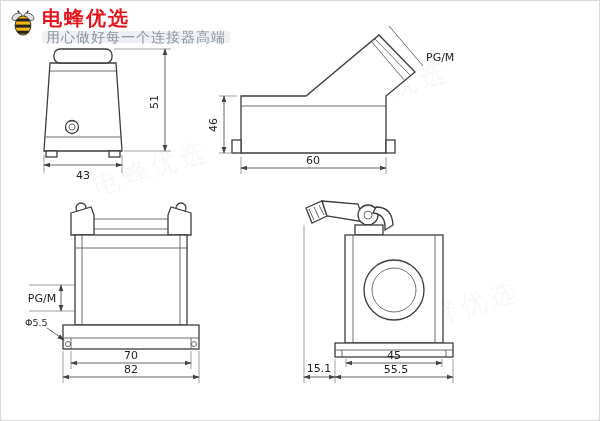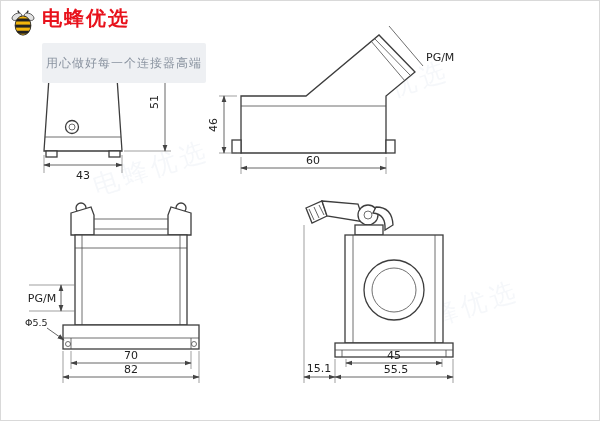--- a/index.html
+++ b/index.html
@@ -18,24 +18,24 @@
     display:flex;align-items:flex-start;gap:5px;
     z-index:5;
   }
   .logo-text{display:flex;flex-direction:column;}
   .brand{
     font-size:20px;font-weight:bold;color:#e8121c;
     letter-spacing:2px;line-height:22px;
     font-family:"DejaVu Sans", sans-serif;
   }
   .subtitle{
-    margin-top:14px;
-    font-size:12px;color:#8a93a0;
+    margin-top:2px;
+    font-size:14px;color:#8a93a0;
     background:#eef0f3;
-    padding:15px 4px;border-radius:2px;
+    padding:1px 4px;border-radius:2px;
     letter-spacing:1px;
     line-height:10px;
     white-space:nowrap;
   }
   
   .wm{
     position:absolute;
     font-size:26px;color:#4a6fa5;opacity:0.05;
     transform:rotate(-18deg);
     pointer-events:none;user-select:none;

